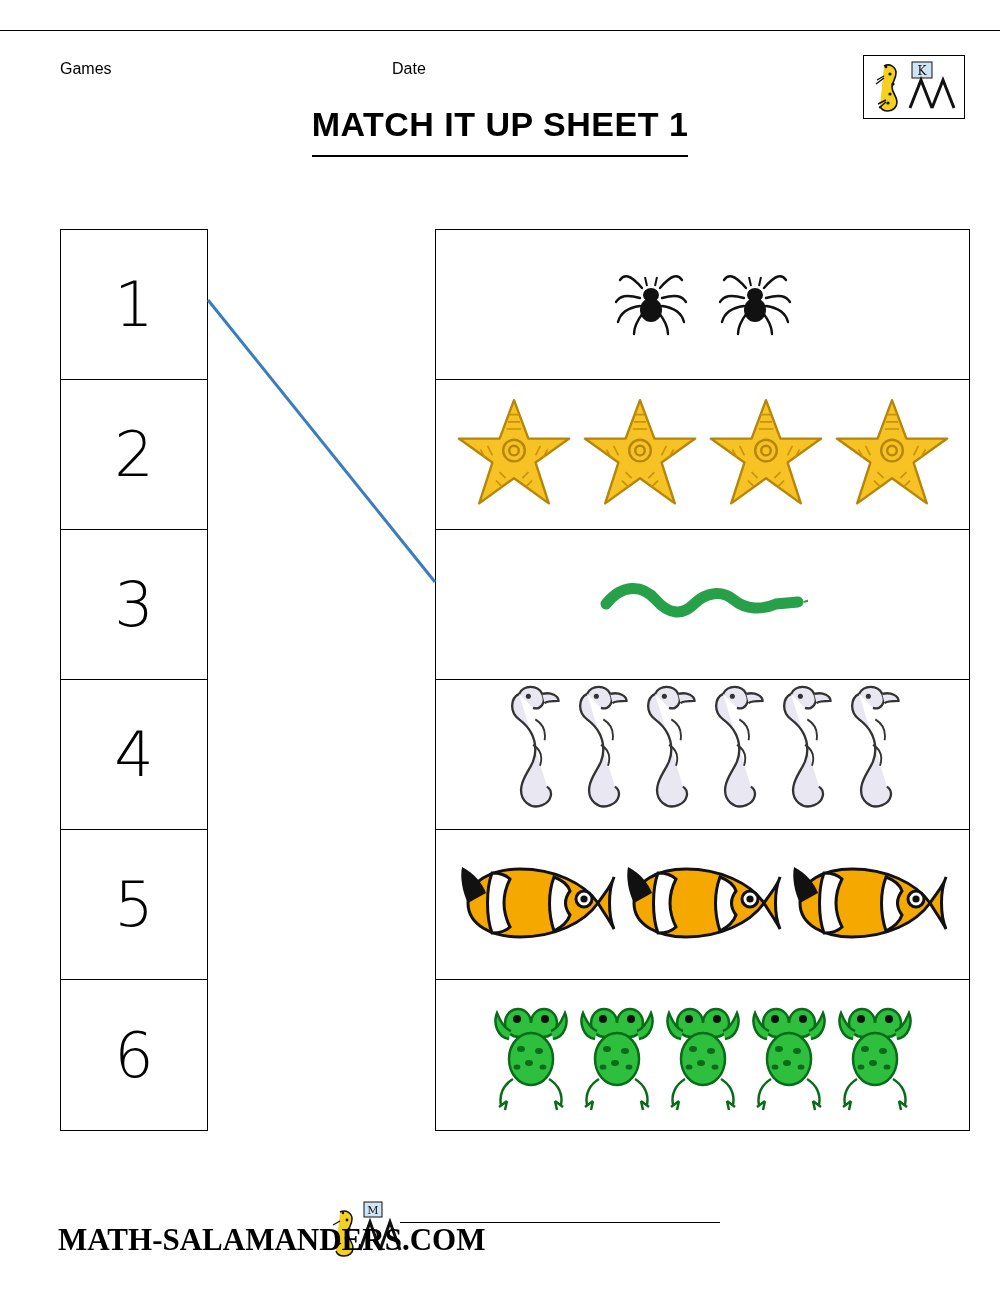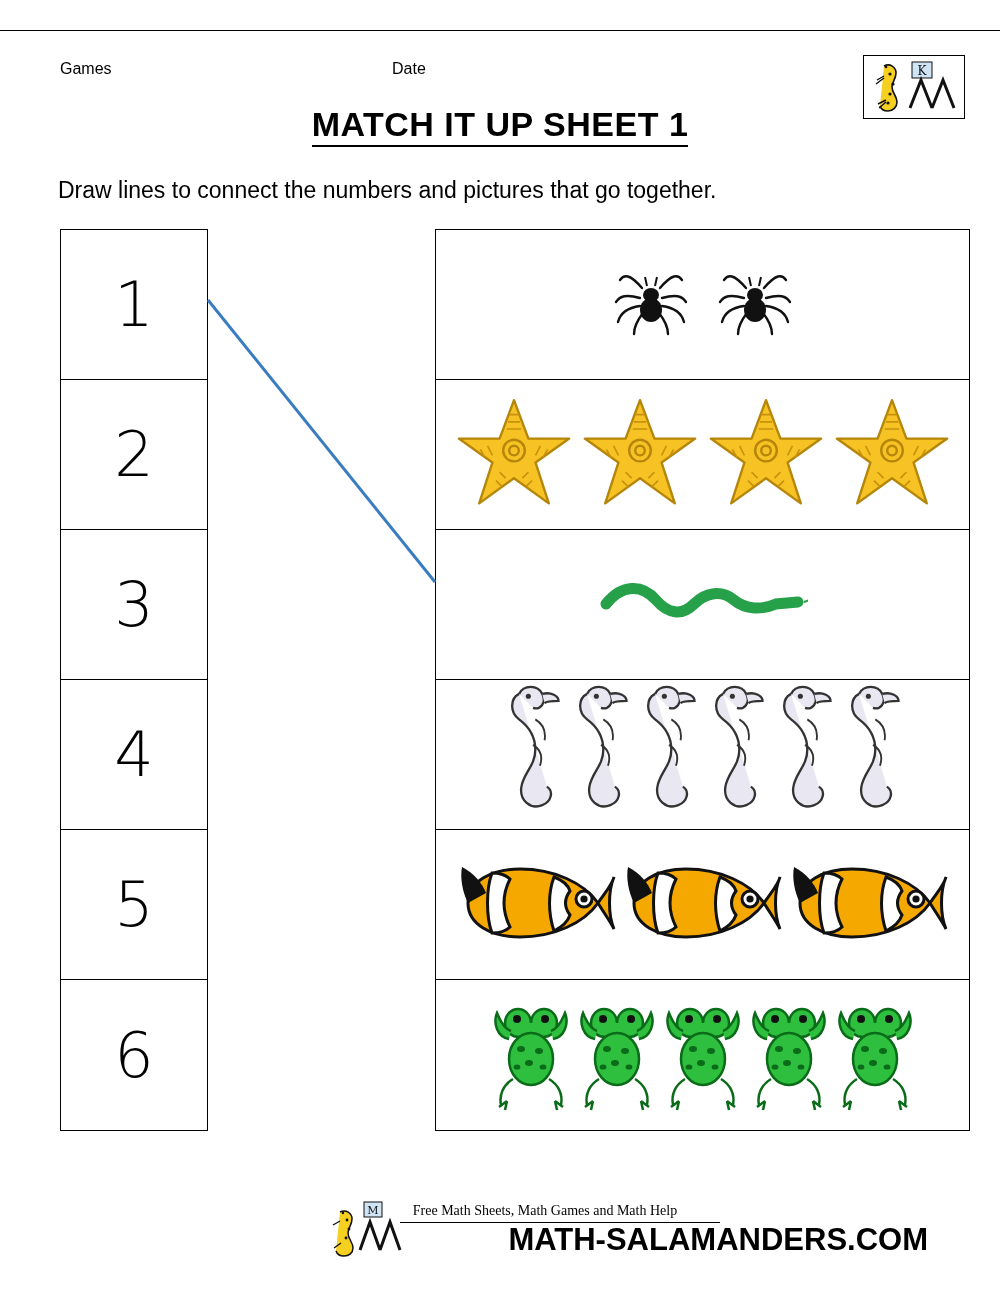--- a/index.html
+++ b/index.html
@@ -56,21 +56,21 @@
     left: 0;
     top: 105px;
     width: 1000px;
     text-align: center;
     font-size: 34px;
     font-weight: bold;
     letter-spacing: 0.5px;
   }
   .title span {
     border-bottom: 2px solid #000;
-    padding-bottom: 2px;
+    padding-bottom: 12px;
     text-align: center;
   }
   .instructions {
     position: absolute;
     left: 58px;
     top: 177px;
     font-size: 23px;
   }
   
   .numbers {
@@ -131,24 +131,24 @@
     text-align: center;
     font-size: 14px;
     font-family: "Liberation Serif", serif;
   }
   .footer-tag .pad { display:inline-block; width: 90px; }
   .footer-url {
     position: absolute;
     left: 0;
     top: 1222px;
     width: 928px;
-    text-align: right;
+    text-align: left;
     font-size: 31px;
     font-weight: bold;
-    font-family: Liberation Sans, sans-serif;
+    font-family: Liberation Serif, serif;
   }
   .footer-url .pad { display:inline-block; width: 58px; }
   .footer-logo {
     position: absolute;
     left: 322px;
     top: 1198px;
   }
   .footer-rule {
     position: absolute;
     left: 400px;
@@ -184,21 +184,20 @@
 
       <rect x="48" y="6" width="20" height="16" fill="#cfe4f5" stroke="#111" stroke-width="1"></rect>
       <text x="58" y="19" font-family="DejaVu Serif, serif" font-size="12" text-anchor="middle" fill="#111">K</text>
 
       <path d="M46 52 L57 24 L68 52 M68 52 L79 24 L90 52" fill="none" stroke="#111" stroke-width="3"></path>
     </svg>
   </div>
 
   <div class="title"><span>MATCH IT UP SHEET 1</span></div>
 
-  <div class="instructions">Draw lines to connect the numbers and pictures that go together.</div>
 
   <div class="numbers">
     <div class="num-cell">1</div>
     <div class="num-cell">2</div>
     <div class="num-cell">3</div>
     <div class="num-cell">4</div>
     <div class="num-cell">5</div>
     <div class="num-cell">6</div>
   </div>
 
@@ -516,20 +515,17 @@
         <circle cx="27" cy="31" r="1.4" fill="#111"></circle>
         <circle cx="24" cy="40" r="1.4" fill="#111"></circle>
         <path d="M18 23 l-7 4 M19 45 l-7 5" stroke="#111" stroke-width="1.3" fill="none"></path>
       </g>
       <rect x="42" y="4" width="18" height="15" fill="#cfe4f5" stroke="#111" stroke-width="1"></rect>
       <text x="51" y="16" font-family="DejaVu Serif, serif" font-size="11" text-anchor="middle" fill="#111">M</text>
       <path d="M38 52 L48 24 L58 52 M58 52 L68 24 L78 52" fill="none" stroke="#111" stroke-width="3"></path>
     </svg>
   </div>
   <div class="footer-rule"></div>
-  <div class="footer-tag">
-    <span class="pad"></span><span>Free Math Sheets, Math Games and Math Help</span>
-  </div>
   <div class="footer-url">
     <span class="pad"></span><span>MATH-SALAMANDERS.COM</span>
   </div>
 
 </div>
 
 </body></html>

